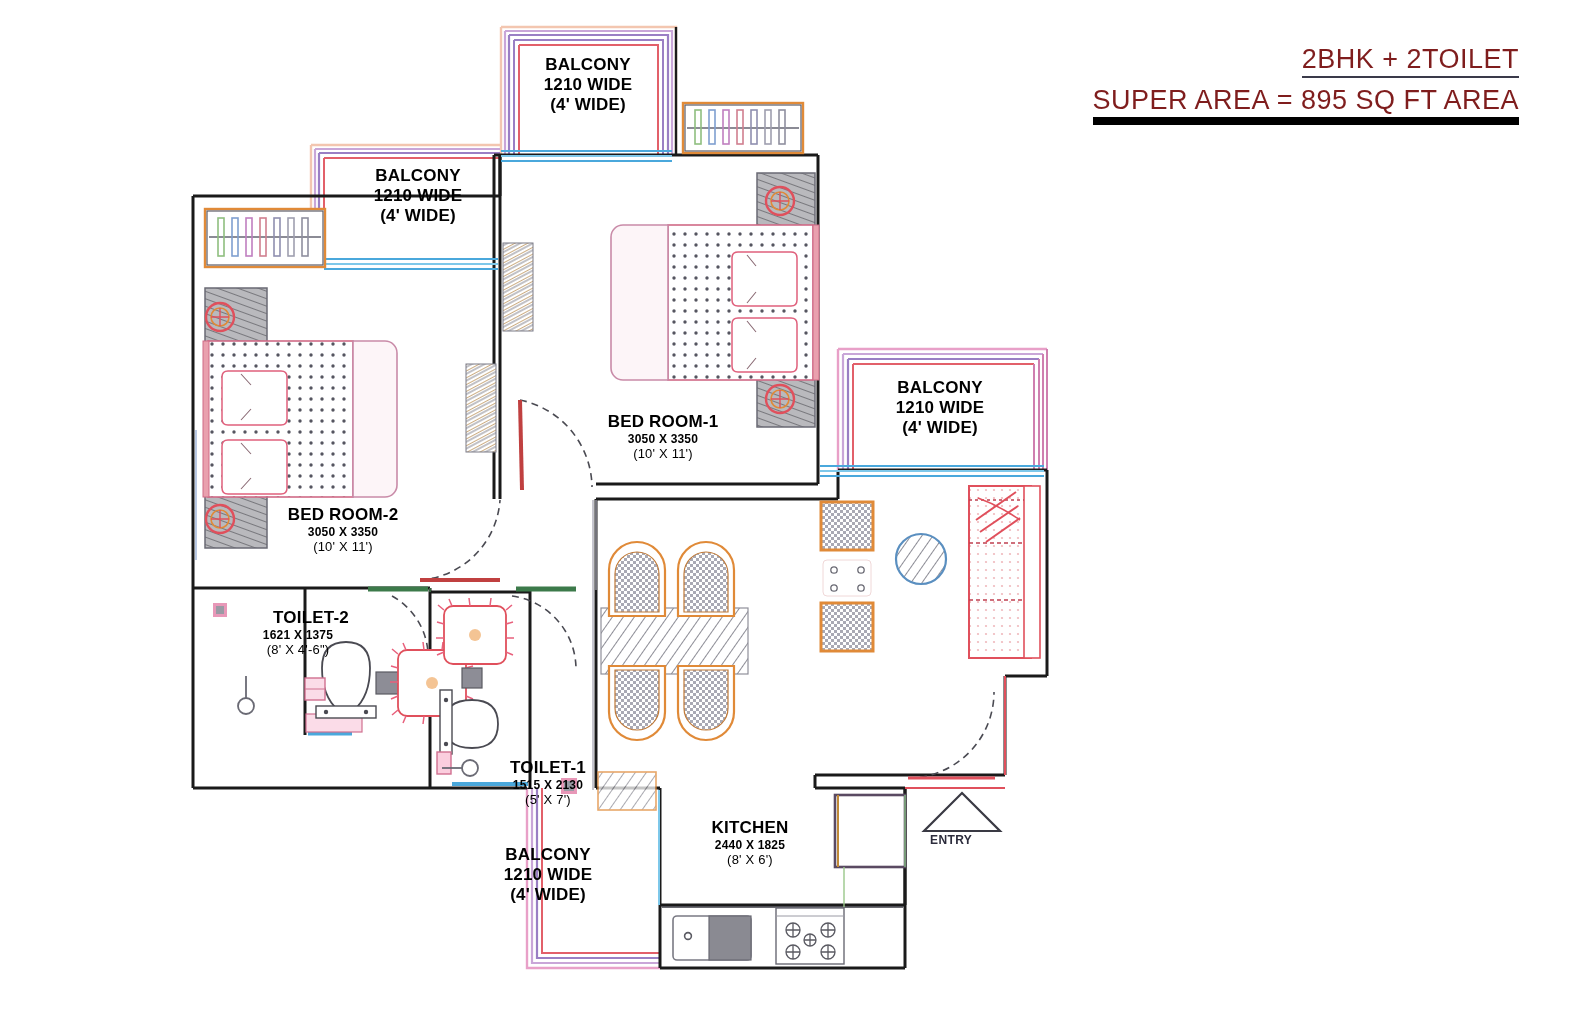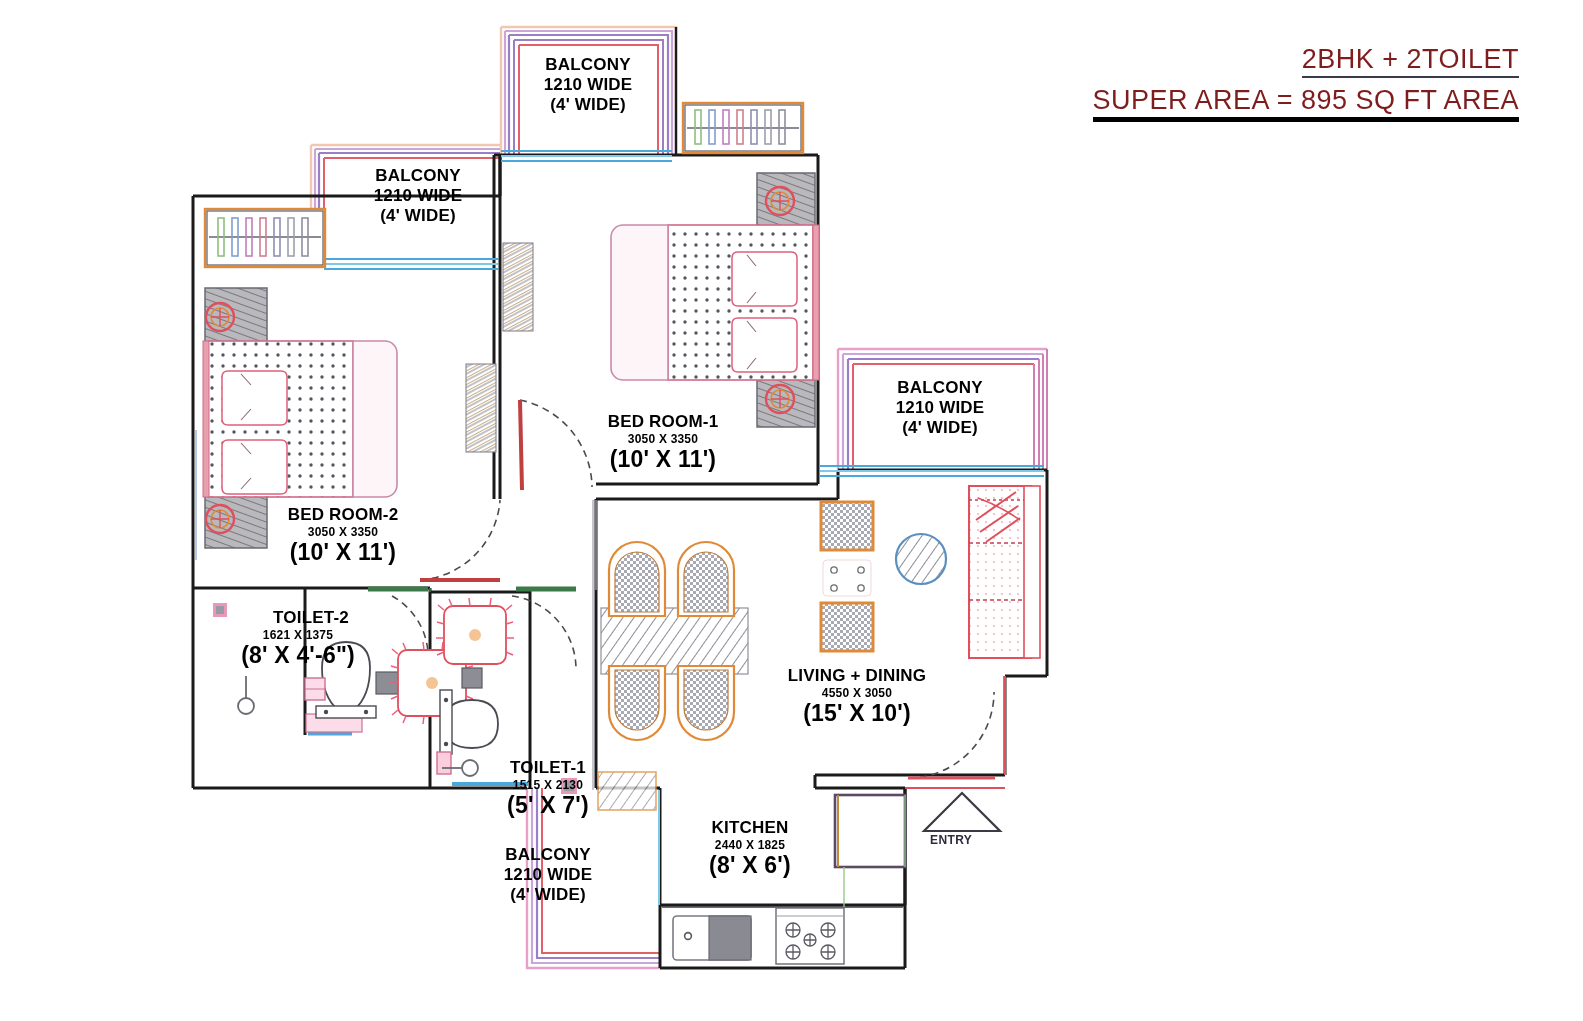--- a/index.html
+++ b/index.html
@@ -19,36 +19,36 @@
     position:absolute;
     text-align:center;
     line-height:1.18;
     color:#000000;
     white-space:nowrap;
     letter-spacing:.2px;
     pointer-events:none;
   }
   .lbl .l1{display:block;font-size:17px;font-weight:700;}
   .lbl .l2{display:block;font-size:12px;font-weight:700;}
-  .lbl .l3{display:block;font-size:23px;font-weight:700;}
+  .lbl .l3{display:block;font-size:13px;font-weight:400;}
 
   .bal .l1,.bal .l2,.bal .l3{font-weight:700;font-size:17px;}
 
   
   #title-block{
     position:absolute;right:64px;top:44px;text-align:right;
     color:#7f1d1d;
   }
   #title-block .t1{
     font-size:27px;letter-spacing:.5px;display:inline-block;
     border-bottom:2px solid #3a3a4a;padding-bottom:1px;
   }
   #title-block .t2{
     font-size:27px;letter-spacing:.5px;display:inline-block;
-    border-bottom:5px solid #000000;padding-bottom:1px;margin-top:7px;
+    border-bottom:8px solid #000000;padding-bottom:1px;margin-top:7px;
   }
 
   #entry-label{
     position:absolute;left:930px;top:833px;font-size:12px;font-weight:700;
     letter-spacing:.4px;color:#2c2c3c;
   }
 </style>
 </head>
 <body>
 
@@ -474,25 +474,20 @@
     <span class="l2">1621 X 1375</span>
     <span class="l3">(8' X 4'-6")</span>
   </div>
 
   <div class="lbl" style="left:458px;top:718px;width:180px;margin-top:40px;">
     <span class="l1">TOILET-1</span>
     <span class="l2">1515 X 2130</span>
     <span class="l3">(5' X 7')</span>
   </div>
 
-  <div class="lbl" style="left:757px;top:666px;width:200px;">
-    <span class="l1">LIVING + DINING</span>
-    <span class="l2">4550 X 3050</span>
-    <span class="l3">(15' X 10')</span>
-  </div>
 
   <div class="lbl" style="left:665px;top:818px;width:170px;">
     <span class="l1">KITCHEN</span>
     <span class="l2">2440 X 1825</span>
     <span class="l3">(8' X 6')</span>
   </div>
 
   <div class="lbl bal" style="left:495px;top:55px;width:186px;">
     <span class="l1">BALCONY</span>
     <span class="l2">1210 WIDE</span>

